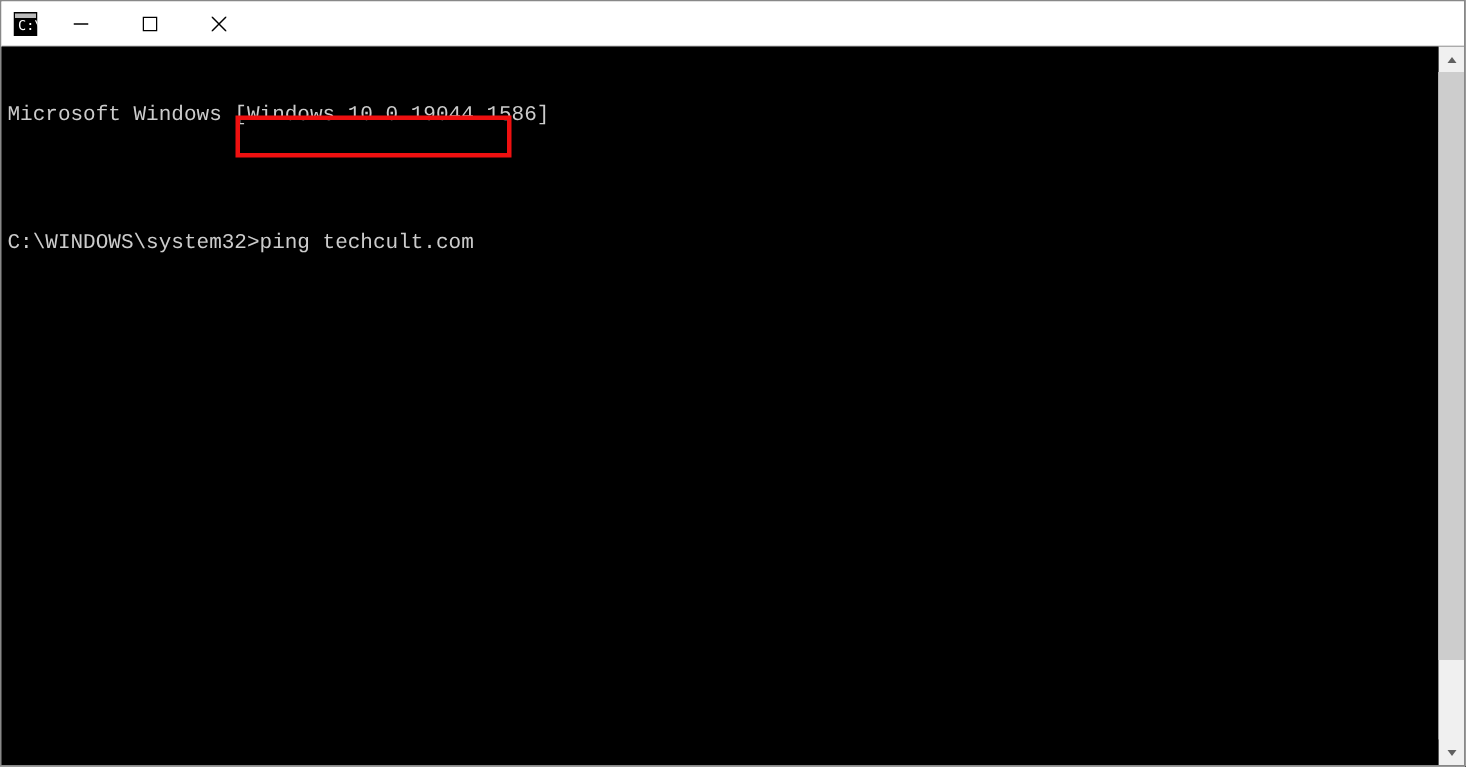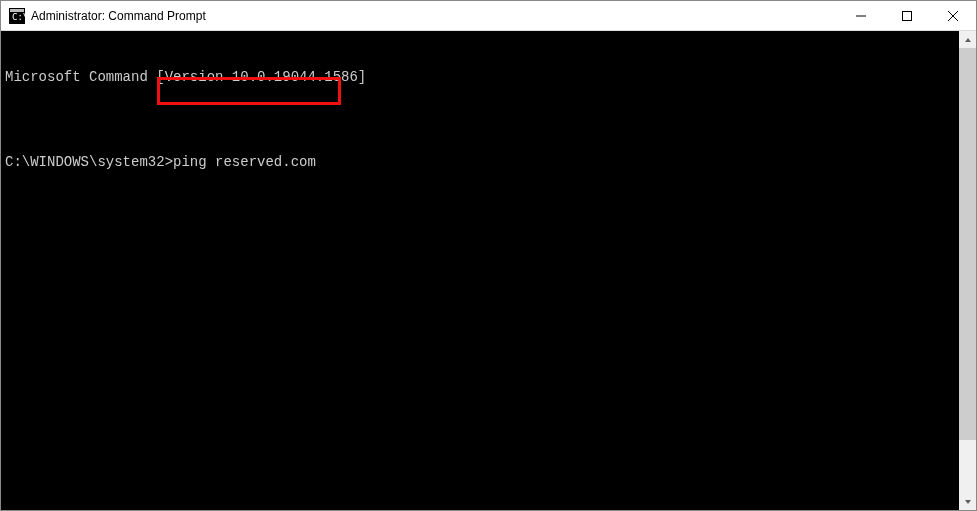--- a/index.html
+++ b/index.html
@@ -114,21 +114,20 @@
 <div class="window">
 
   <div class="titlebar">
     <span class="titlebar-icon">
       <svg viewBox="0 0 16 16">
         <rect x="0" y="0" width="16" height="16" fill="#000"></rect>
         <rect x="1" y="1" width="14" height="3" fill="#bbb"></rect>
         <text x="3" y="12" font-size="9" fill="#fff" font-family="monospace">C:\</text>
       </svg>
     </span>
-    <span class="titlebar-title">Administrator: Command Prompt</span>
     <div class="win-buttons">
       <button class="win-btn">
         <svg viewBox="0 0 10 10">
             <line x1="0" y1="5" x2="10" y2="5" stroke="#000" stroke-width="1"></line>
           </svg>
       </button>
       <button class="win-btn">
         <svg viewBox="0 0 10 10">
             <rect x="0.5" y="0.5" width="9" height="9" fill="none" stroke="#000" stroke-width="1"></rect>
           </svg>
@@ -137,23 +136,23 @@
         <svg viewBox="0 0 10 10">
             <line x1="0" y1="0" x2="10" y2="10" stroke="#000" stroke-width="1"></line>
             <line x1="10" y1="0" x2="0" y2="10" stroke="#000" stroke-width="1"></line>
           </svg>
       </button>
     </div>
   </div>
 
   <div class="client-area">
     <div class="terminal">
-      <span class="line">Microsoft Command [Version 10.0.19044.1586]</span>
+      <span class="line">Microsoft Windows [Windows 10.0.19044.1586]</span>
       <span class="line"></span>
-      <span class="line"><span>C:\WINDOWS\system32&gt;</span><span>ping reserved.com</span></span>
+      <span class="line"><span>C:\WINDOWS\system32&gt;</span><span>ping techcult.com</span></span>
       <div class="highlight-box" style="top:46px;left:156px;width:184px;height:28px;"></div>
     </div>
     <div class="scrollbar">
       <button class="sb-arrow">
         <svg width="8" height="8" viewBox="0 0 8 8">
             <polygon points="4,2 7,6 1,6" fill="#606060"></polygon>
           </svg>
       </button>
       <div class="sb-track">
         <div class="sb-thumb"></div>

